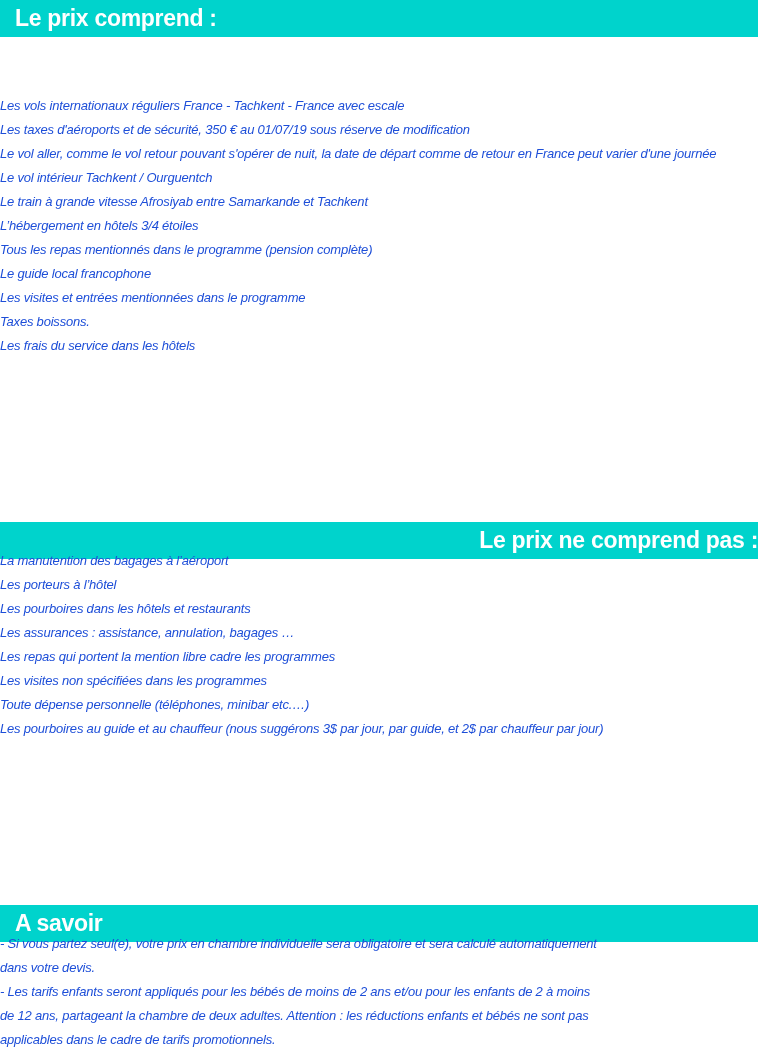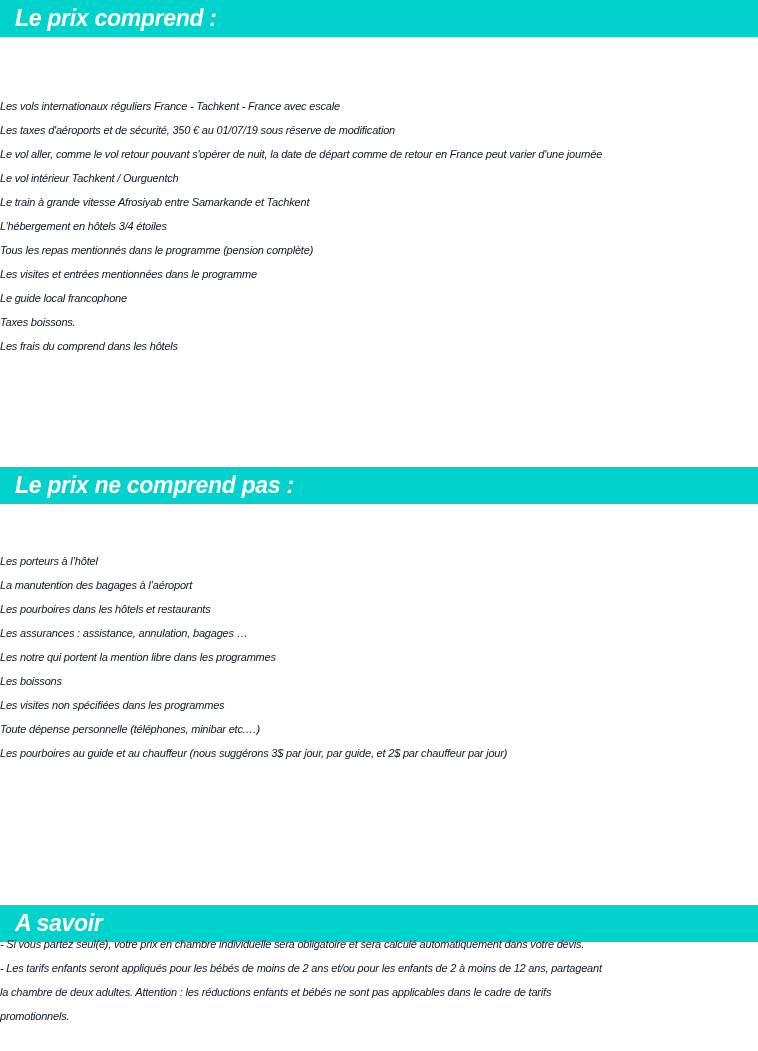--- a/index.html
+++ b/index.html
@@ -1,58 +1,57 @@
 <!DOCTYPE html>
 <html><head>
 <meta charset="utf-8">
 <style>
   html, body { margin: 0; padding: 0; background: #ffffff; }
   body { width: 758px; height: 1051px; overflow: hidden; position: relative;
          font-family: "Liberation Sans", "DejaVu Sans", sans-serif; }
   .band { position: absolute; left: 0; width: 758px; height: 37px; background: #00d3cc; }
-  .band h2 { margin: 0; padding-left: 15px; color: #ffffff; font-style: italic; font-weight: bold;
+  .band h2 { margin: 0; padding-left: 15px; color: #ffffff; font-weight: bold;
              font-size: 23px; line-height: 37px; letter-spacing: -0.3px; }
   .list { position: absolute; left: 0; width: 758px; margin: 0; padding: 0; list-style: none; }
-  .list li, .para { font-style: italic; font-size: 11px; color: #0f172a; line-height: 24px;
+  .list li, .para { font-style: italic; font-size: 13px; color: #1d4ed8; line-height: 24px;
              letter-spacing: -0.2px; }
   .para { margin: 0; }
   .block { position: absolute; left: 0; width: 605px; }
 </style>
 </head>
 <body>
 
 <div class="band" style="top:0;">
   <h2>Le prix comprend :</h2>
 </div>
 
 <ul class="list" style="top:94px;">
   <li>Les vols internationaux réguliers France - Tachkent - France avec escale</li>
   <li>Les taxes d'aéroports et de sécurité, 350 € au 01/07/19 sous réserve de modification</li>
   <li>Le vol aller, comme le vol retour pouvant s'opérer de nuit, la date de départ comme de retour en France peut varier d'une journée</li>
   <li>Le vol intérieur Tachkent / Ourguentch</li>
   <li>Le train à grande vitesse Afrosiyab entre Samarkande et Tachkent</li>
   <li>L’hébergement en hôtels 3/4 étoiles</li>
   <li>Tous les repas mentionnés dans le programme (pension complète)</li>
+  <li>Le guide local francophone</li>
   <li>Les visites et entrées mentionnées dans le programme</li>
-  <li>Le guide local francophone</li>
   <li>Taxes boissons.</li>
-  <li>Les frais du comprend dans les hôtels</li>
+  <li>Les frais du service dans les hôtels</li>
 </ul>
 
-<div class="band" style="top:467px;">
+<div class="band" style="top:522px;text-align:right;">
   <h2>Le prix ne comprend pas :</h2>
 </div>
 
 <ul class="list" style="top:549px;">
+  <li>La manutention des bagages à l’aéroport</li>
   <li>Les porteurs à l’hôtel</li>
-  <li>La manutention des bagages à l’aéroport</li>
   <li>Les pourboires dans les hôtels et restaurants</li>
   <li>Les assurances : assistance, annulation, bagages …</li>
-  <li>Les notre qui portent la mention libre dans les programmes</li>
-  <li>Les boissons</li>
+  <li>Les repas qui portent la mention libre cadre les programmes</li>
   <li>Les visites non spécifiées dans les programmes</li>
   <li>Toute dépense personnelle (téléphones, minibar etc.…)</li>
   <li>Les pourboires au guide et au chauffeur (nous suggérons 3$ par jour, par guide, et 2$ par chauffeur par jour)</li>
 </ul>
 
 <div class="band" style="top:905px;">
   <h2>A savoir</h2>
 </div>
 
 <div class="block" style="top:932px;">

